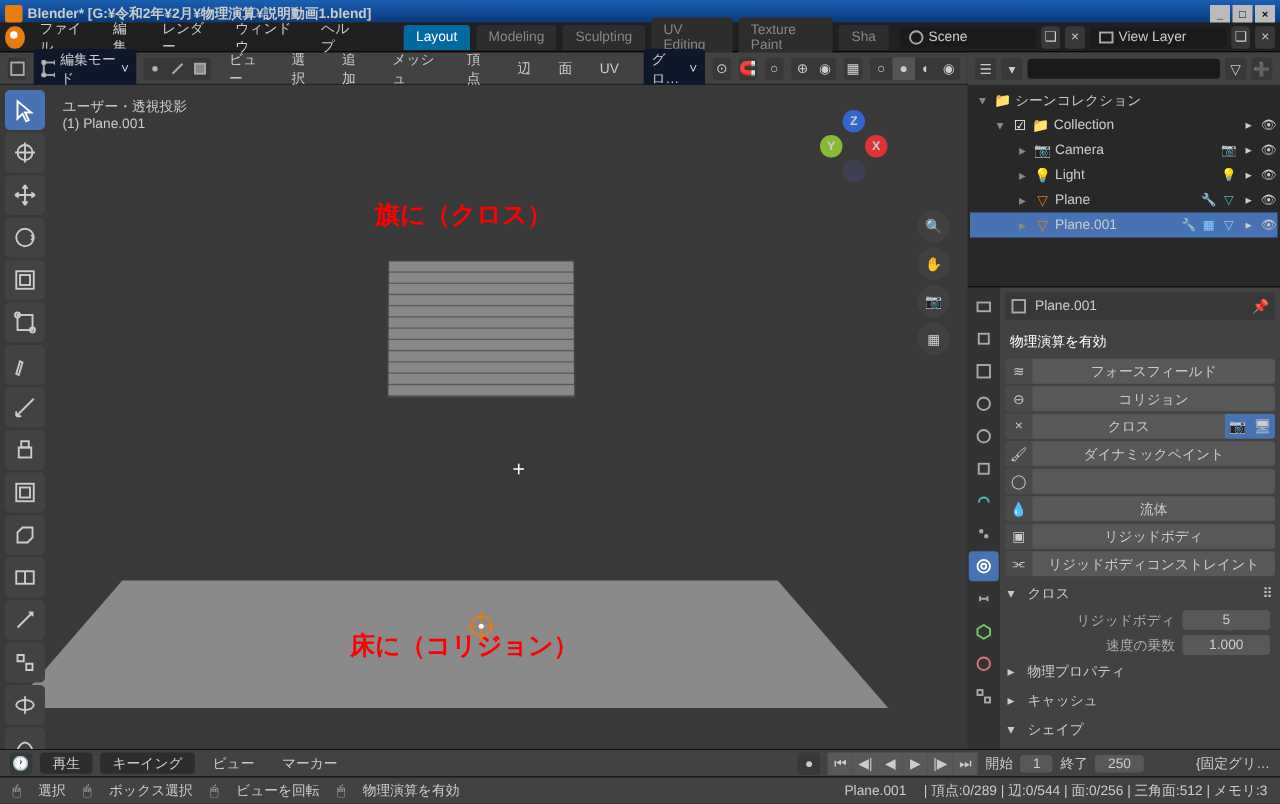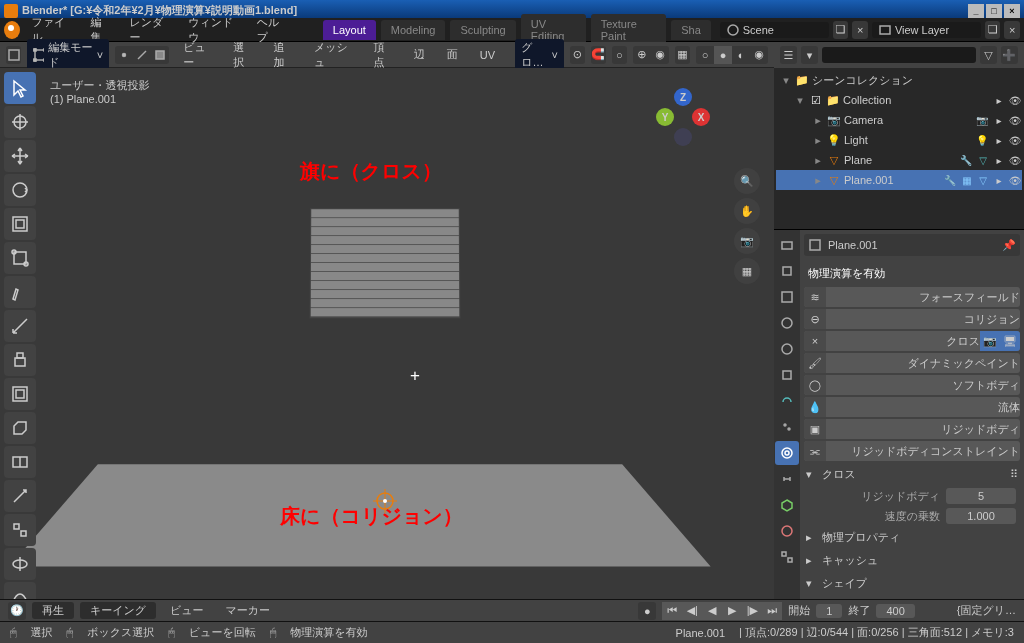--- a/index.html
+++ b/index.html
@@ -6,21 +6,21 @@
 body{width:1024px;height:643px;background:#2b2b2b;overflow:hidden;position:relative}
 .titlebar{height:18px;background:linear-gradient(#1a5fb4,#0a3a7a);display:flex;align-items:flex-end;padding:0 4px;color:#fff;font-size:11px;font-weight:bold}
 .titlebar .icon{width:14px;height:14px;background:#e87d0d;border-radius:2px;margin-right:4px}
 .titlebar .spacer{flex:1}
 .titlebar .winbtn{width:16px;height:14px;background:#bbb;margin-left:2px;display:flex;align-items:center;justify-content:center;font-size:9px;color:#000}
 .topbar{height:24px;background:#202020;display:flex;align-items:center;padding:0 4px;gap:4px;border-bottom:1px solid #000}
 .topbar .blender-icon{width:18px;height:18px;background:#e87d0d;border-radius:50%;position:relative}
 .topbar .blender-icon::after{content:"";position:absolute;left:4px;top:4px;width:6px;height:6px;background:#fff;border-radius:50%}
 .menu-item{padding:2px 8px;cursor:pointer}
 .tab{padding:4px 10px;background:#2d2d2d;border-radius:3px 3px 0 0;cursor:pointer;margin-right:1px;color:#888}
-.tab.active{background:#4c1d95;color:#fff}
+.tab.active{background:#0369a1;color:#fff}
 .scene-sel{display:flex;align-items:center;gap:3px;background:#1a1a1a;border-radius:3px;padding:1px 6px}
 .scene-sel input{background:transparent;border:none;color:#ccc;width:80px;outline:none}
 .icobtn{width:18px;height:18px;display:flex;align-items:center;justify-content:center;background:#383838;border-radius:3px;cursor:pointer}
 .main{display:flex;height:calc(100% - 18px - 24px - 22px - 22px)}
 .vp-area{flex:1;display:flex;flex-direction:column;position:relative}
 .vp-header{height:26px;background:#424242;display:flex;align-items:center;padding:0 6px;gap:6px;border-bottom:1px solid #222}
 .mode-sel{display:flex;align-items:center;gap:4px;background:#0f172a;border-radius:3px;padding:1px 6px}
 .icongroup{display:flex;gap:0}
 .icongroup .icobtn{border-radius:0}
 .icongroup .icobtn:first-child{border-radius:3px 0 0 3px}
@@ -56,21 +56,21 @@
 .tree-row .rb{width:14px;height:14px;display:flex;align-items:center;justify-content:center;font-size:10px}
 .props{flex:1;display:flex}
 .prop-tabs{width:26px;background:#333;display:flex;flex-direction:column;padding-top:2px}
 .ptab{width:24px;height:24px;margin:1px;display:flex;align-items:center;justify-content:center;border-radius:3px;cursor:pointer}
 .ptab.active{background:#4772b3}
 .prop-body{flex:1;background:#424242;overflow:auto;padding:4px}
 .prop-head{display:flex;align-items:center;gap:6px;padding:4px;background:#383838;border-radius:3px;margin-bottom:6px}
 .sect-t{padding:4px;color:#fff;font-size:11px}
 .phys-btn{display:flex;align-items:center;background:#585858;border-radius:3px;margin:2px 0;height:20px;overflow:hidden}
 .phys-btn .pi{width:22px;height:20px;background:#4a4a4a;display:flex;align-items:center;justify-content:center}
-.phys-btn .pl{flex:1;text-align:right}
+.phys-btn .pl{flex:1;text-align:center}
 .phys-btn .px{width:22px;height:20px;background:#4a4a4a;display:flex;align-items:center;justify-content:center}
 .phys-btn .pe{width:20px;height:20px;background:#4772b3;display:flex;align-items:center;justify-content:center}
 .panel-h{display:flex;align-items:center;gap:6px;padding:4px 2px;cursor:pointer}
 .panel-h .arr{width:10px}
 .prow{display:flex;align-items:center;padding:2px 4px;gap:6px}
 .prow .pll{flex:1;text-align:right;color:#aaa}
 .prow .pv{width:70px;background:#585858;border-radius:3px;text-align:center;padding:2px}
 .timeline{height:22px;background:#424242;display:flex;align-items:center;padding:0 8px;gap:6px;border-top:1px solid #111}
 .tl-btn{padding:1px 10px;background:#2d2d2d;border-radius:3px;cursor:pointer}
 .play-ctrl{display:flex;gap:0}
@@ -498,21 +498,20 @@
             <span class="pl">クロス</span>
             <span class="pe">📷</span>
             <span class="pe">🖥</span>
           </div>
       <div class="phys-btn">
             <span class="pi">🖌</span>
             <span class="pl">ダイナミックペイント</span>
           </div>
       <div class="phys-btn">
             <span class="pi">◯</span>
-            <span class="pl">ソフトボディ</span>
           </div>
       <div class="phys-btn">
             <span class="pi">💧</span>
             <span class="pl">流体</span>
           </div>
       <div class="phys-btn">
             <span class="pi">▣</span>
             <span class="pl">リジッドボディ</span>
           </div>
       <div class="phys-btn">
@@ -563,21 +562,21 @@
     <div class="pc">⏮</div>
     <div class="pc">◀|</div>
     <div class="pc">◀</div>
     <div class="pc">▶</div>
     <div class="pc">|▶</div>
     <div class="pc">⏭</div>
   </div>
   <span>開始</span>
   <span class="frame-box">1</span>
   <span>終了</span>
-  <span class="frame-box">400</span>
+  <span class="frame-box">250</span>
   <div style="width:30px"></div>
   <span>{固定グリ…</span>
 </div>
 
 <div class="statusbar">
   <span>🖱</span>
     <span>選択</span>
   <span>🖱</span>
     <span>ボックス選択</span>
   <span>🖱</span>

